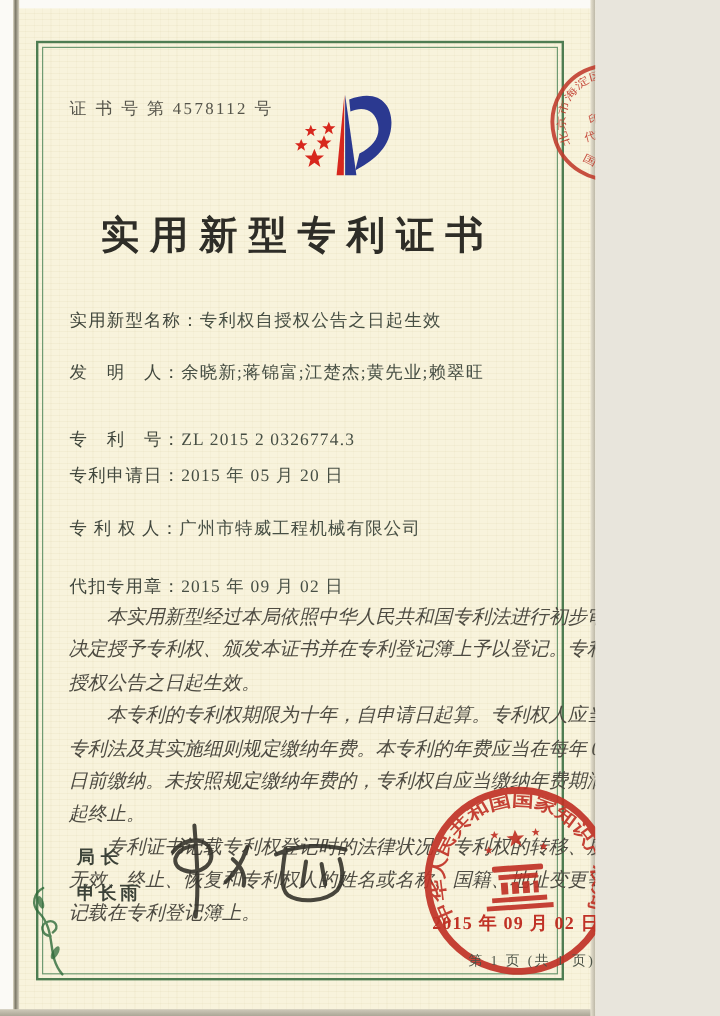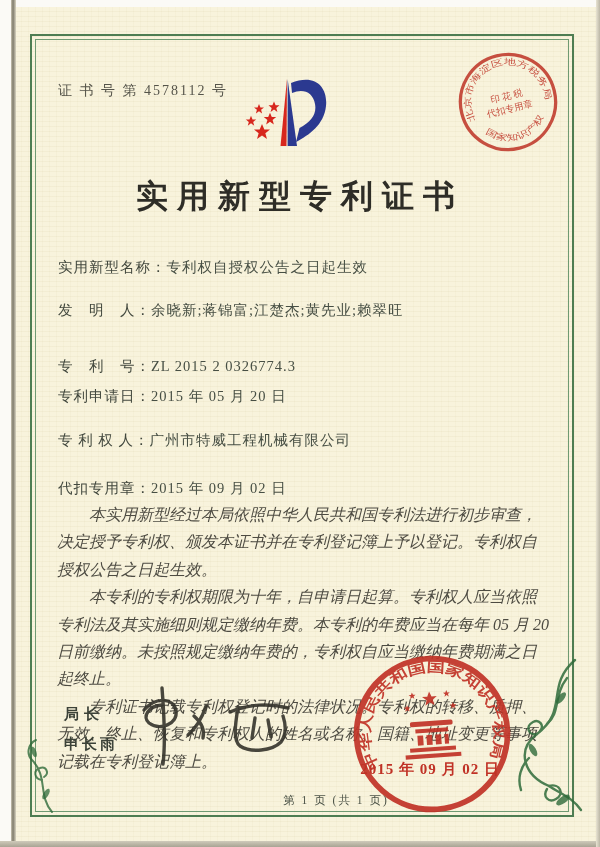--- a/index.html
+++ b/index.html
@@ -1,16 +1,16 @@
 <!DOCTYPE html>
 <html><head>
 <meta charset="utf-8">
 <style>
   html,body{margin:0;padding:0;background:#e8e5dc;}
-  .page{position:relative;width:600px;height:847px;overflow:hidden;
+  .page{position:relative;width:496px;height:847px;overflow:hidden;
         font-family:"Liberation Serif","DejaVu Serif",serif;
         background:
           repeating-linear-gradient(0deg, rgba(172,156,88,0.07) 0 1px, transparent 1px 5px),
           repeating-linear-gradient(90deg, rgba(172,156,88,0.045) 0 1px, transparent 1px 7px),
           #f8f3dc;}
   
   .edge-top{position:absolute;top:0;left:0;right:0;height:7px;background:#fbfaf6;}
   .edge-left{position:absolute;top:0;left:0;bottom:0;width:11px;background:#fbfaf6;}
   .spine{position:absolute;top:0;left:11px;bottom:0;width:5px;
          background:linear-gradient(90deg,#c9c4b2,#7e7a6a 40%,#d8d3c1);}
@@ -34,22 +34,22 @@
   .bodytext{left:57px;top:501px;width:492px;font-size:16px;line-height:27.4px;
          color:#4d4b42;font-style:italic;}
   .bodytext p{margin:0;text-indent:2em;}
   .director-title{left:64px;top:705px;font-size:15px;letter-spacing:5px;color:#3c4238;font-weight:bold;}
   .director-name{left:64px;top:735px;font-size:15px;letter-spacing:3px;color:#3c4238;font-weight:bold;}
   .signature{left:122px;top:678px;}
   .seal{left:350px;top:652px;}
   .seal-date{left:348px;top:760px;width:164px;text-align:center;font-size:15px;font-weight:bold;
          color:#c03226;letter-spacing:1px;}
   .tax-stamp{left:452px;top:46px;opacity:.88;transform:rotate(-14deg);}
-  .footer{left:0;top:793px;width:100%;text-align:center;font-size:11.5px;color:#4c5347;
-         letter-spacing:2px;padding-left:36px;}
+  .footer{left:0;top:793px;width:100%;text-align:right;font-size:11.5px;color:#4c5347;
+         letter-spacing:2px;}
   .orn-br{left:503px;top:658px;}
   .orn-bl{left:24px;top:736px;}
   svg text{font-family:"Liberation Serif","DejaVu Serif",serif;}
 </style>
 </head>
 <body>
 
 <div class="page">
 
   <div class="edge-top"></div>

